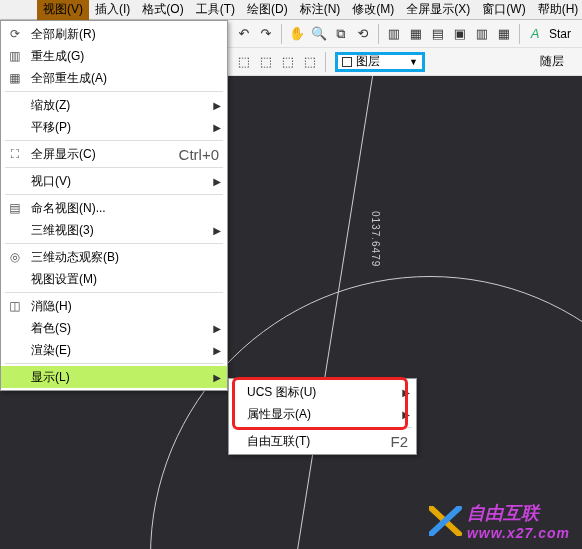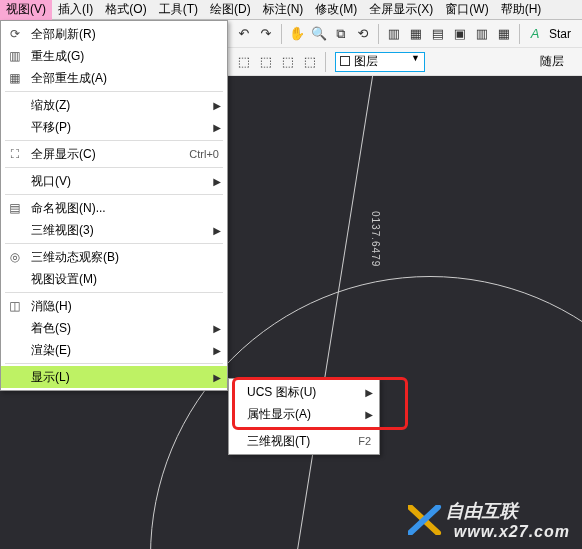--- a/index.html
+++ b/index.html
@@ -1,57 +1,57 @@
 <!DOCTYPE html>
 <html><head>
 <meta charset="utf-8">
 <style>
 * { margin: 0; padding: 0; box-sizing: border-box; }
 body { width: 582px; height: 549px; font-family: "Microsoft YaHei", SimSun, sans-serif; font-size: 12px; background: #2b2b30; position: relative; overflow: hidden; }
 
 
 .menubar { display: flex; background: #f0f0f0; border-bottom: 1px solid #c0c0c0; height: 20px; align-items: center; padding-left: 0; }
 .menubar-item { padding: 2px 6px; cursor: default; white-space: nowrap; }
-.menubar-item.active { background: #f9a8d4; }
+.menubar-item.active { background: #a16207; margin-left: 37px; }
 
 
 .toolbar-area { background: #f5f5f5; border-bottom: 1px solid #c0c0c0; }
 .toolbar-row { display: flex; align-items: center; height: 28px; padding: 2px 4px; gap: 2px; border-bottom: 1px solid #e0e0e0; }
 .tb-icon { width: 20px; height: 20px; display: flex; align-items: center; justify-content: center; border: 1px solid transparent; font-size: 13px; color: #333; }
 .tb-sep { width: 1px; height: 20px; background: #c0c0c0; margin: 0 3px; }
-.layer-dd { display: flex; align-items: flex-start; border: 1px solid #0ea5e9; background: #fff; height: 20px; padding: 0 4px; min-width: 90px; justify-content: space-between; margin-left: 4px; }
+.layer-dd { display: flex; align-items: center; border: 3px solid #0ea5e9; background: #fff; height: 20px; padding: 0 4px; min-width: 90px; justify-content: space-between; margin-left: 4px; }
 .layer-dd .sq { width: 10px; height: 10px; border: 1px solid #333; margin-right: 4px; }
 
 
 .canvas { position: absolute; top: 76px; left: 0; right: 0; bottom: 0; background: #2b2b30; overflow: hidden; }
 .circle { position: absolute; width: 560px; height: 560px; border: 1px solid #ccc; border-radius: 50%; left: 150px; top: 200px; }
 .line { position: absolute; width: 0; height: 800px; border-left: 1px solid #ccc; left: 380px; top: -50px; transform: rotate(9deg); transform-origin: top; }
 .dim-text { position: absolute; color: #ccc; font-size: 10px; left: 370px; top: 135px; writing-mode: vertical-rl; letter-spacing: 1px; }
 
 
 .dropdown { position: absolute; left: 0; top: 20px; width: 228px; background: #fff; border: 1px solid #999; box-shadow: 2px 2px 4px rgba(0,0,0,0.3); padding: 2px 0; }
 .dd-item { display: flex; align-items: center; height: 22px; padding: 0 8px 0 4px; position: relative; }
 .dd-icon { width: 20px; height: 18px; display: flex; align-items: center; justify-content: center; margin-right: 6px; font-size: 12px; color: #555; }
 .dd-label { flex: 1; }
-.dd-shortcut { color: #555; font-size: 11px; margin-left: 24px; text-align: right; }
+.dd-shortcut { color: #555; font-size: 15px; margin-left: 24px; text-align: right; }
 .dd-arrow { color: #333; font-size: 10px; position: absolute; right: 6px; }
 .dd-sep { height: 1px; background: #ddd; margin: 2px 4px; }
 .dd-item.highlight { background: #bef264; }
 
 
-.submenu { position: absolute; left: 228px; top: 378px; width: 152px; background: #fff; border: 1px solid #999; box-shadow: 2px 2px 4px rgba(0,0,0,0.3); padding: 2px 0; }
+.submenu { position: absolute; left: 228px; top: 378px; width: 189px; background: #fff; border: 1px solid #999; box-shadow: 2px 2px 4px rgba(0,0,0,0.3); padding: 2px 0; }
 .submenu .dd-item { padding-left: 18px; }
 
 
 .red-box { position: absolute; border: 3px solid #e22; border-radius: 6px; pointer-events: none; }
 
 
-.watermark { position: absolute; right: 12px; bottom: 8px; display: flex; align-items: center; color: #ffffff; font-size: 18px; font-weight: bold; font-style: italic; opacity: 0.9; }
+.watermark { position: absolute; right: 12px; bottom: 8px; display: flex; align-items: center; color: #d946ef; font-size: 18px; font-weight: bold; font-style: italic; opacity: 0.9; }
 .wm-x { position: relative; width: 34px; height: 30px; margin-right: 4px; }
-.wm-sub { font-size: 16px; display: block; letter-spacing: 1px; margin-left: 8px; }
+.wm-sub { font-size: 14px; display: block; letter-spacing: 1px; }
 </style>
 </head>
 <body>
 
 <div class="menubar">
   <div class="menubar-item active">视图(V)</div>
   <div class="menubar-item">插入(I)</div>
   <div class="menubar-item">格式(O)</div>
   <div class="menubar-item">工具(T)</div>
   <div class="menubar-item">绘图(D)</div>
@@ -203,18 +203,18 @@
   <div class="dd-item">
     <span class="dd-label">UCS 图标(U)</span>
     <span class="dd-arrow">▶</span>
   </div>
   <div class="dd-item">
     <span class="dd-label">属性显示(A)</span>
     <span class="dd-arrow">▶</span>
   </div>
   <div class="dd-sep"></div>
   <div class="dd-item">
-    <span class="dd-label">三维视图(T)</span>
+    <span class="dd-label">自由互联(T)</span>
     <span class="dd-shortcut">F2</span>
   </div>
 </div>
 
 <div class="red-box" style="left:232px; top:377px; width:176px; height:53px;"></div>
 
 </body></html>

